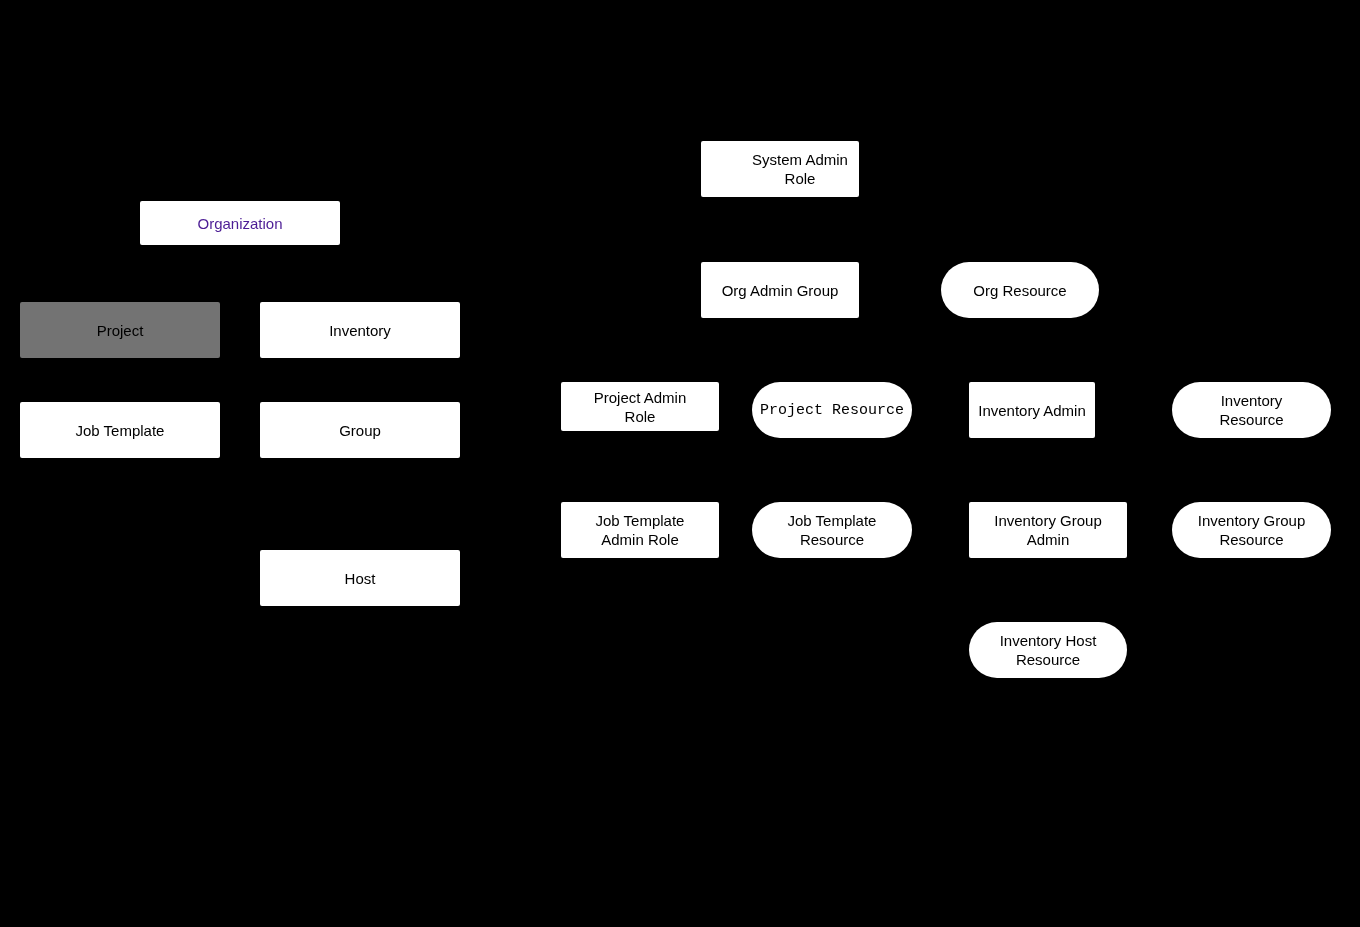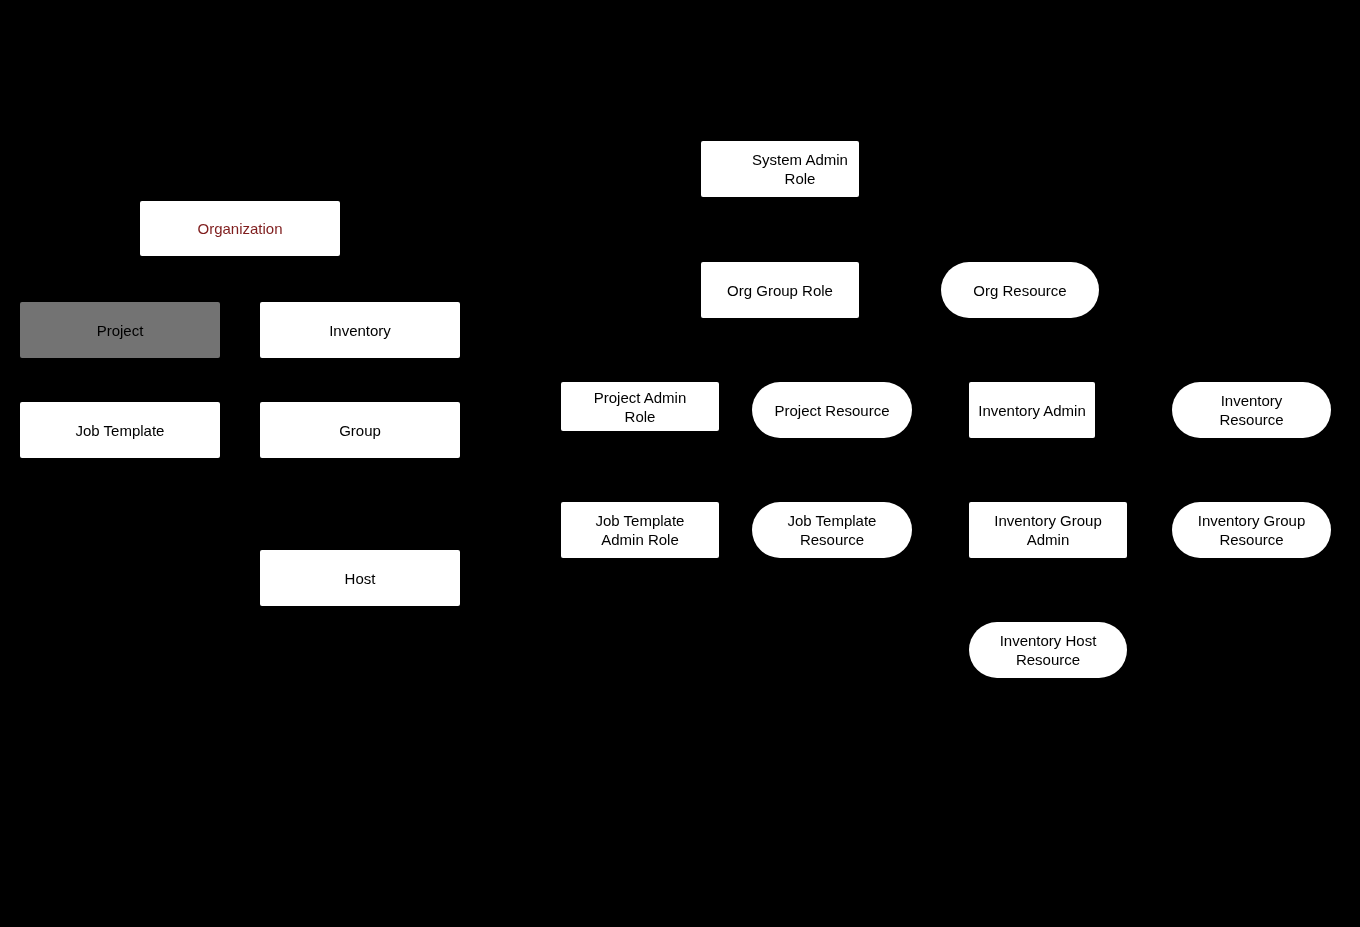--- a/index.html
+++ b/index.html
@@ -33,33 +33,33 @@
     border-radius: 2px;
   }
   .pill {
     border-radius: 999px;
   }
 </style>
 </head>
 <body>
 
 <div id="canvas" style="background: rgb(0, 0, 0);">
-    <div class="node rect" style="left: 140px; top: 201px; width: 200px; height: 55px; background: rgb(255, 255, 255); color: #7f1d1d;">Organization</div>
+    <div class="node rect" style="left: 140px; top: 201px; width: 200px; height: 44px; background: rgb(255, 255, 255); color: #4c1d95;">Organization</div>
     <div class="node rect" style="left: 20px; top: 302px; width: 200px; height: 56px; background: #737373; color: rgb(0, 0, 0);">Project</div>
     <div class="node rect" style="left: 260px; top: 302px; width: 200px; height: 56px; background: rgb(255, 255, 255); color: rgb(0, 0, 0);">Inventory</div>
     <div class="node rect" style="left: 20px; top: 402px; width: 200px; height: 56px; background: rgb(255, 255, 255); color: rgb(0, 0, 0);">Job Template</div>
     <div class="node rect" style="left: 260px; top: 402px; width: 200px; height: 56px; background: rgb(255, 255, 255); color: rgb(0, 0, 0);">Group</div>
     <div class="node rect" style="left: 260px; top: 502px; width: 200px; height: 56px; background: rgb(255, 255, 255); color: rgb(0, 0, 0); margin-top: 48px;">Host</div>
     <div class="node rect" style="left: 701px; top: 141px; width: 158px; height: 56px; background: rgb(255, 255, 255); color: rgb(0, 0, 0); padding-left: 46px;">System Admin
 Role</div>
-    <div class="node rect" style="left: 701px; top: 262px; width: 158px; height: 56px; background: rgb(255, 255, 255); color: rgb(0, 0, 0);">Org Group Role</div>
+    <div class="node rect" style="left: 701px; top: 262px; width: 158px; height: 56px; background: rgb(255, 255, 255); color: rgb(0, 0, 0);">Org Admin Group</div>
     <div class="node pill" style="left: 941px; top: 262px; width: 158px; height: 56px; background: rgb(255, 255, 255); color: rgb(0, 0, 0);">Org Resource</div>
     <div class="node rect" style="left: 561px; top: 382px; width: 158px; height: 49px; background: rgb(255, 255, 255); color: rgb(0, 0, 0);">Project Admin
 Role</div>
-    <div class="node pill" style="left: 752px; top: 382px; width: 160px; height: 56px; background: rgb(255, 255, 255); color: rgb(0, 0, 0);">Project Resource</div>
+    <div class="node pill" style="left: 752px; top: 382px; width: 160px; height: 56px; background: rgb(255, 255, 255); color: rgb(0, 0, 0); font-family: Liberation Mono, monospace;">Project Resource</div>
     <div class="node rect" style="left: 969px; top: 382px; width: 126px; height: 56px; background: rgb(255, 255, 255); color: rgb(0, 0, 0);">Inventory Admin</div>
     <div class="node pill" style="left: 1172px; top: 382px; width: 159px; height: 56px; background: rgb(255, 255, 255); color: rgb(0, 0, 0);">Inventory
 Resource</div>
     <div class="node rect" style="left: 561px; top: 502px; width: 158px; height: 56px; background: rgb(255, 255, 255); color: rgb(0, 0, 0);">Job Template
 Admin Role</div>
     <div class="node pill" style="left: 752px; top: 502px; width: 160px; height: 56px; background: rgb(255, 255, 255); color: rgb(0, 0, 0);">Job Template
 Resource</div>
     <div class="node rect" style="left: 969px; top: 502px; width: 158px; height: 56px; background: rgb(255, 255, 255); color: rgb(0, 0, 0);">Inventory Group
 Admin</div>
     <div class="node pill" style="left: 1172px; top: 502px; width: 159px; height: 56px; background: rgb(255, 255, 255); color: rgb(0, 0, 0);">Inventory Group

